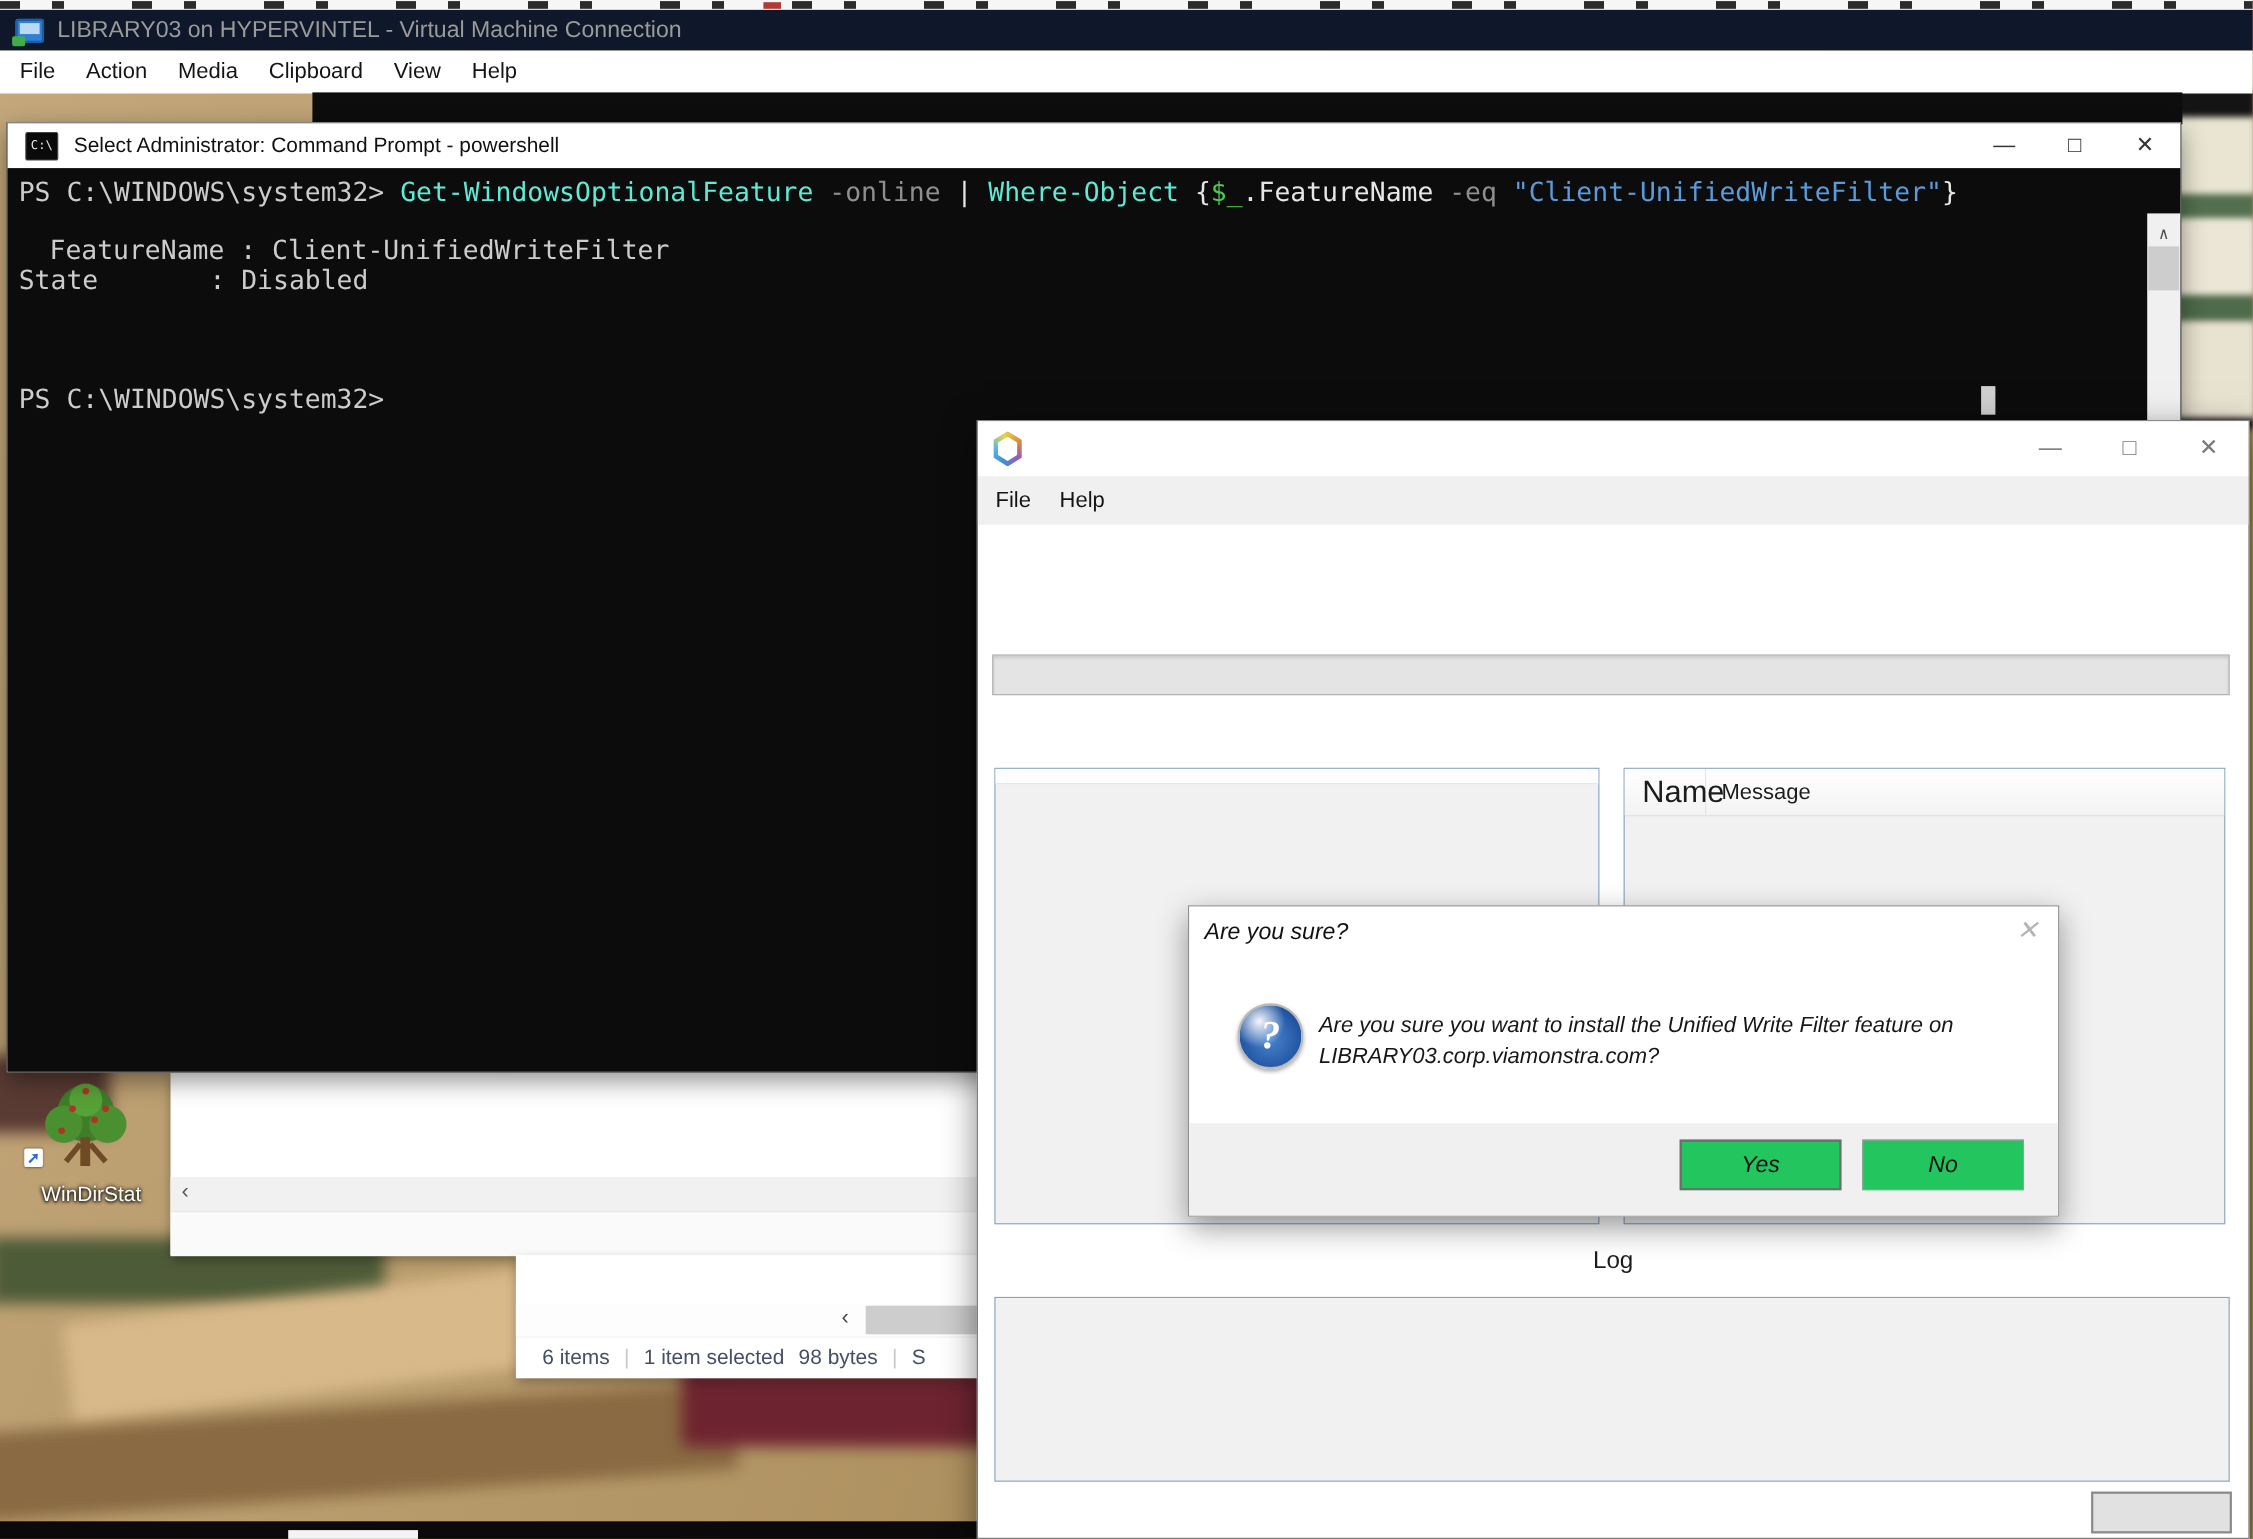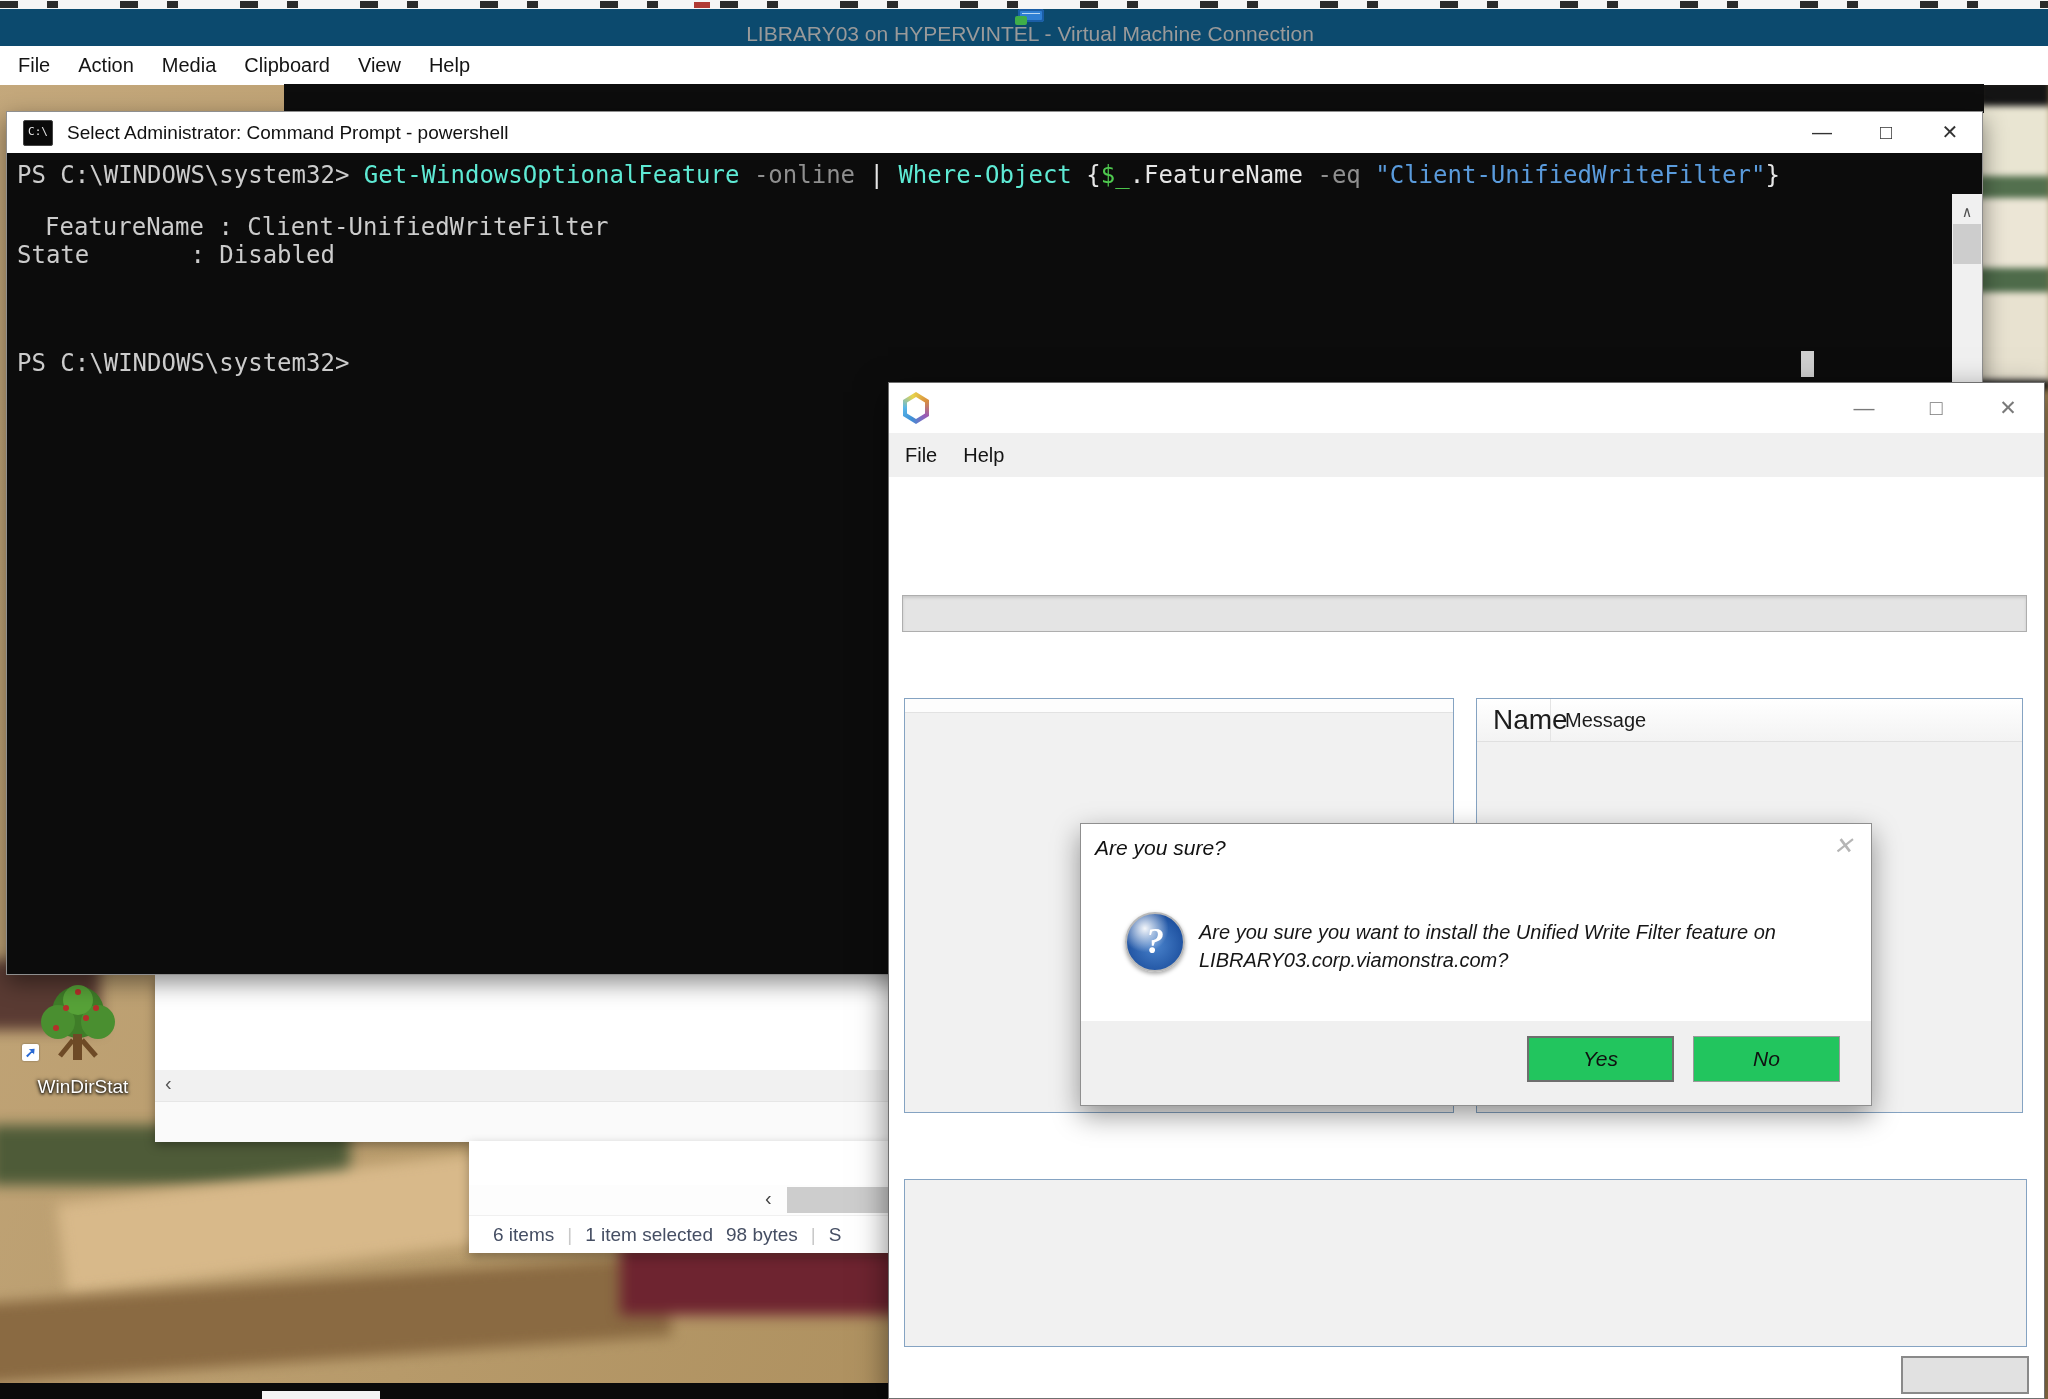--- a/index.html
+++ b/index.html
@@ -19,21 +19,21 @@
   .wp-redbook{left:620px;top:1245px;width:470px;height:70px;background:#6e2430;}
   .wp-under-dialog{left:900px;top:1320px;width:500px;height:60px;background:#caa879;}
 
   
   .top-strip{left:0;top:0;width:2048px;height:9px;background:#f6f6f6;}
   .top-strip-dashes{left:0;top:1px;width:2048px;height:7px;opacity:.9;
      background:repeating-linear-gradient(90deg,#151515 0 18px,#f6f6f6 18px 47px,#151515 47px 58px,#f6f6f6 58px 120px);}
   .top-strip-red{left:694px;top:2px;width:16px;height:6px;background:#b03a34;}
 
   
-  .vm-titlebar{left:0;top:9px;width:2048px;height:37px;background:#0c4a6e;display:flex;align-items:center;flex-direction:column;}
+  .vm-titlebar{left:0;top:9px;width:2048px;height:37px;background:#0f172a;display:flex;align-items:center;}
   .hyperv-icon{width:26px;height:22px;margin-left:14px;position:relative;background:#2f7fd3;border-radius:3px;
      box-shadow:inset 0 0 0 2px #1b5ea6;}
   .hyperv-icon:after{content:"";position:absolute;left:4px;top:4px;right:4px;bottom:8px;background:#bcd9f2;}
   .hyperv-icon:before{content:"";position:absolute;left:-3px;bottom:-3px;width:12px;height:9px;background:#3fae49;border-radius:2px;z-index:1;}
   .vm-title{margin-left:12px;font-size:21px;color:#9a9a9a;}
   .vm-menubar{left:0;top:46px;width:2048px;height:39px;background:#ffffff;display:flex;align-items:center;gap:28px;padding-left:18px;box-sizing:border-box;}
   .vm-menubar span{font-size:20px;color:#141414;}
 
   .black-band{left:284px;top:84px;width:1700px;height:29px;background:#0d0d0d;}
 
@@ -244,20 +244,21 @@
   <div class="progressbar"></div>
   <div class="panel-left">
     <div class="hdr"></div>
   </div>
   <div class="panel-right">
     <div class="hdrrow">
       <span class="col-name">Name</span>
       <span class="col-msg">Message</span>
     </div>
   </div>
+  <div class="log-label">Log</div>
   <div class="log-area"></div>
   <div class="btn btn-rerun">Rerun</div>
   <div class="btn btn-blank"></div>
 </div>
 
 <div class="abs dialog">
   <span class="dlg-title">Are you sure?</span>
   <span class="dlg-close">✕</span>
   <div class="q-icon">?</div>
   <div class="dlg-msg">Are you sure you want to install the Unified Write Filter feature on LIBRARY03.corp.viamonstra.com?</div>

